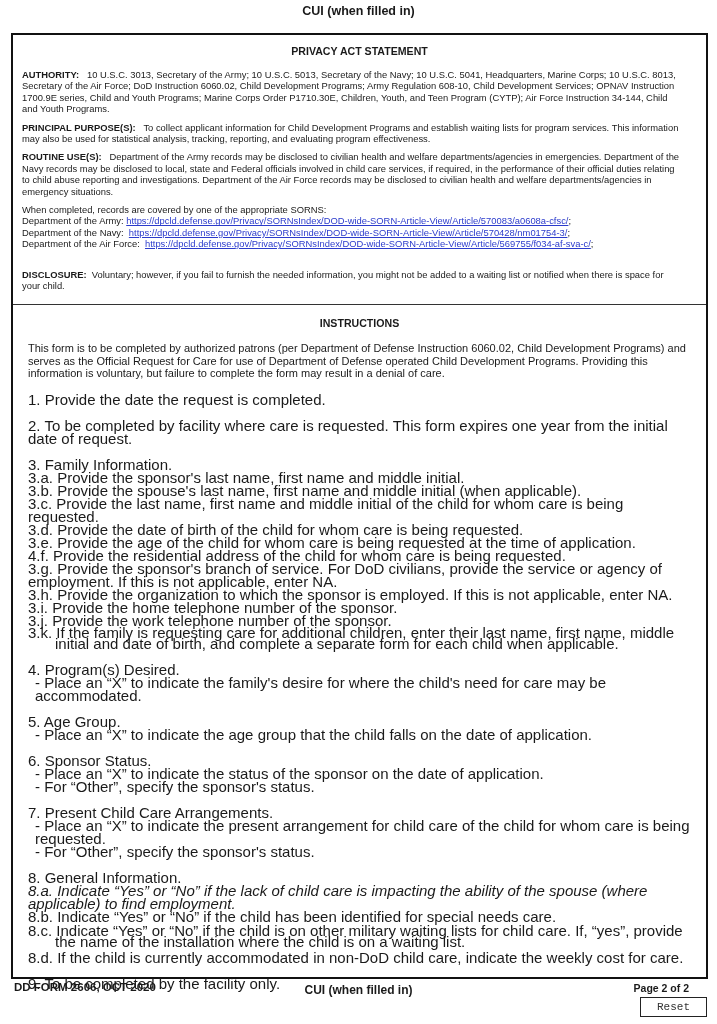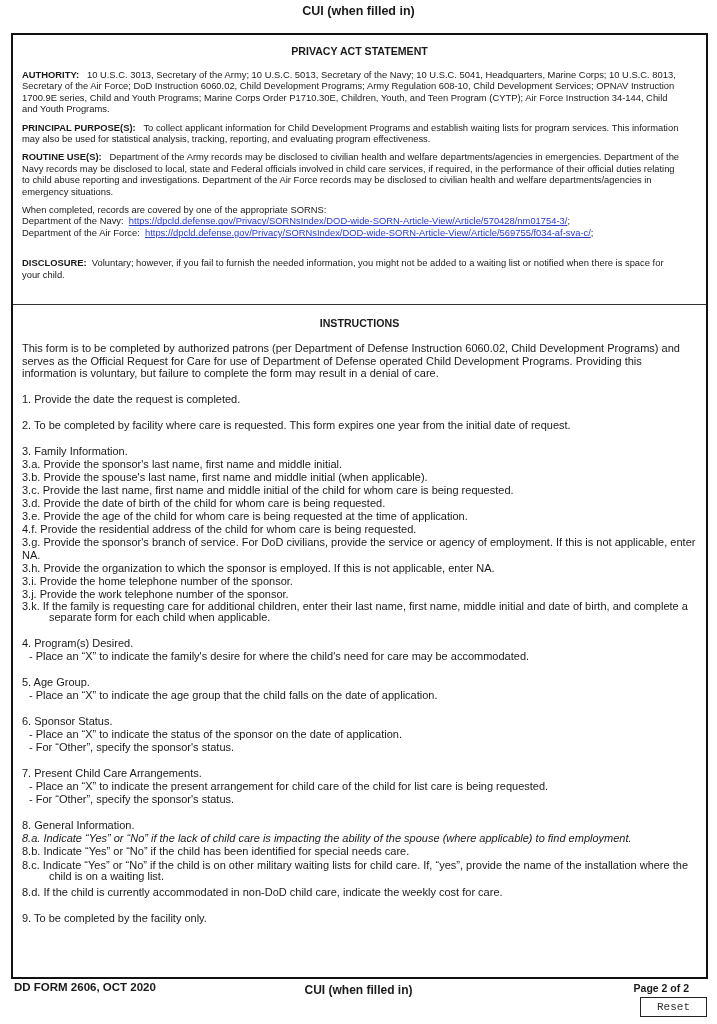--- a/index.html
+++ b/index.html
@@ -20,25 +20,25 @@
     border-bottom: 1.5px solid #333; padding: 0 9px; box-sizing: border-box;
   }
   .section-title {
     text-align: center; font-weight: bold; font-size: 10.6px; margin: 10px 0 12px 0;
   }
   p.para { font-size: 9.4px; line-height: 11.4px; margin: 0 17px 7px 0; }
   .lbl { font-weight: bold; }
   a.sorn { color: #2b3bcc; text-decoration: underline; }
   .sorn-line { display: block; }
   .instructions {
-    position: absolute; top: 270px; left: 0; right: 0; bottom: 0; padding: 0 9px; box-sizing: border-box;
+    position: absolute; top: 270px; left: 0; right: 0; bottom: 0; padding: 0 15px; box-sizing: border-box;
   }
   .instructions .section-title { margin: 12px 0 13px 0; }
   .ins-intro { font-size: 11px; line-height: 12.6px; margin: 0 0 13px 0; }
-  .item { font-size: 11px; line-height: 13px; margin: 0; }
+  .item { font-size: 15px; line-height: 13px; margin: 0; }
   .gap-lg { margin-bottom: 13px; }
   .sub { padding-left: 7px; }
   .hang { padding-left: 27px; text-indent: -27px; }
   .footer-form {
     position: absolute; top: 981px; left: 14px; font-size: 11.5px; font-weight: bold;
   }
   .footer-cui {
     position: absolute; top: 983px; left: 0; width: 717px; text-align: center;
     font-size: 12px; font-weight: bold;
   }
@@ -68,20 +68,24 @@
     <p class="para">
       <span class="lbl">PRINCIPAL PURPOSE(S):</span>&nbsp;&nbsp;
       <span>To collect applicant information for Child Development Programs and establish waiting lists for program services. This information may also be used for statistical analysis, tracking, reporting, and evaluating program effectiveness.</span>
     </p>
     <p class="para">
       <span class="lbl">ROUTINE USE(S):</span>&nbsp;&nbsp;
       <span>Department of the Army records may be disclosed to civilian health and welfare departments/agencies in emergencies. Department of the Navy records may be disclosed to local, state and Federal officials involved in child care services, if required, in the performance of their official duties relating to child abuse reporting and investigations.  Department of the Air Force records may be disclosed to civilian health and welfare departments/agencies in emergency situations.</span>
     </p>
     <p class="para" style="margin-bottom:19px;">
       <span class="sorn-line">When completed, records are covered by one of the appropriate SORNS:</span>
+      <span class="sorn-line">
+        <span>Department of the Army:</span>
+        <a class="sorn">https://dpcld.defense.gov/Privacy/SORNsIndex/DOD-wide-SORN-Article-View/Article/570083/a0608a-cfsc/</a><span>;</span>
+      </span>
       <span class="sorn-line">
         <span>Department of the Navy:</span>&nbsp;
         <a class="sorn">https://dpcld.defense.gov/Privacy/SORNsIndex/DOD-wide-SORN-Article-View/Article/570428/nm01754-3/</a><span>;</span>
       </span>
       <span class="sorn-line">
         <span>Department of the Air Force:</span>&nbsp;
         <a class="sorn">https://dpcld.defense.gov/Privacy/SORNsIndex/DOD-wide-SORN-Article-View/Article/569755/f034-af-sva-c/</a><span>;</span>
       </span>
     </p>
     <p class="para">
@@ -114,21 +118,21 @@
     <p class="item sub gap-lg">- Place an “X” to indicate the family's desire for where the child's need for care may be accommodated.</p>
 
     <p class="item">5.  Age Group.</p>
     <p class="item sub gap-lg">- Place an “X” to indicate the age group that the child falls on the date of application.</p>
 
     <p class="item">6.  Sponsor Status.</p>
     <p class="item sub">- Place an “X” to indicate the status of the sponsor on the date of application.</p>
     <p class="item sub gap-lg">- For “Other”, specify the sponsor's status.</p>
 
     <p class="item">7.  Present Child Care Arrangements.</p>
-    <p class="item sub">- Place an “X” to indicate the present arrangement for child care of the child for list care is being requested.</p>
+    <p class="item sub">- Place an “X” to indicate the present arrangement for child care of the child for whom care is being requested.</p>
     <p class="item sub gap-lg">- For “Other”, specify the sponsor's status.</p>
 
     <p class="item">8.  General Information.</p>
     <p class="item" style="margin-bottom:0;font-style:italic;">8.a.  Indicate “Yes” or “No” if the lack of child care is impacting the ability of the spouse (where applicable) to find employment.</p>
     <p class="item" style="margin-bottom:2px;">8.b.  Indicate “Yes” or “No” if the child has been identified for special needs care.</p>
     <p class="item hang" style="line-height:11.5px;margin-bottom:3px;">8.c.  Indicate “Yes” or “No” if the child is on other military waiting lists for child care.  If, “yes”, provide the name of the installation where the child is on a waiting list.</p>
     <p class="item gap-lg">8.d.  If the child is currently accommodated in non-DoD child care, indicate the weekly cost for care.</p>
 
     <p class="item">9.  To be completed by the facility only.</p>
   </div>

